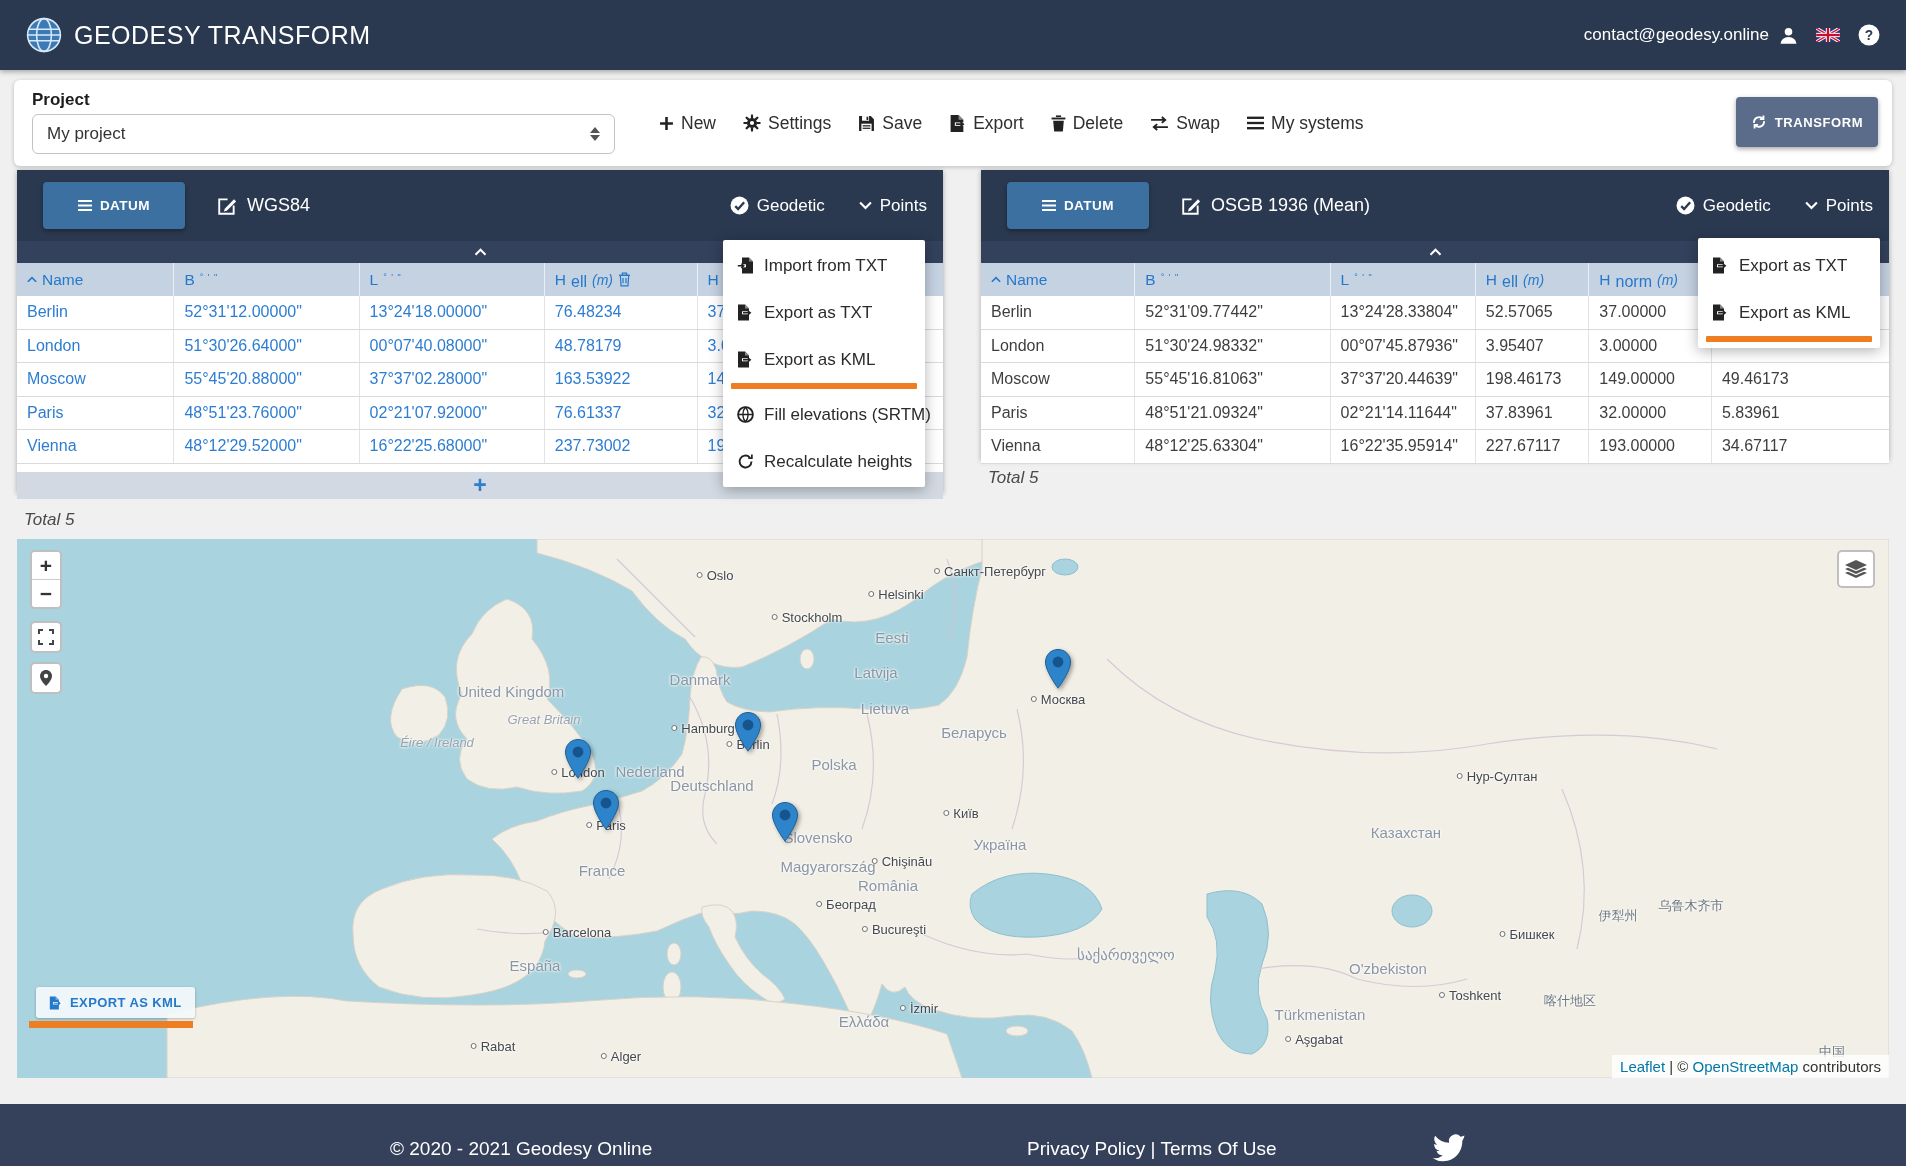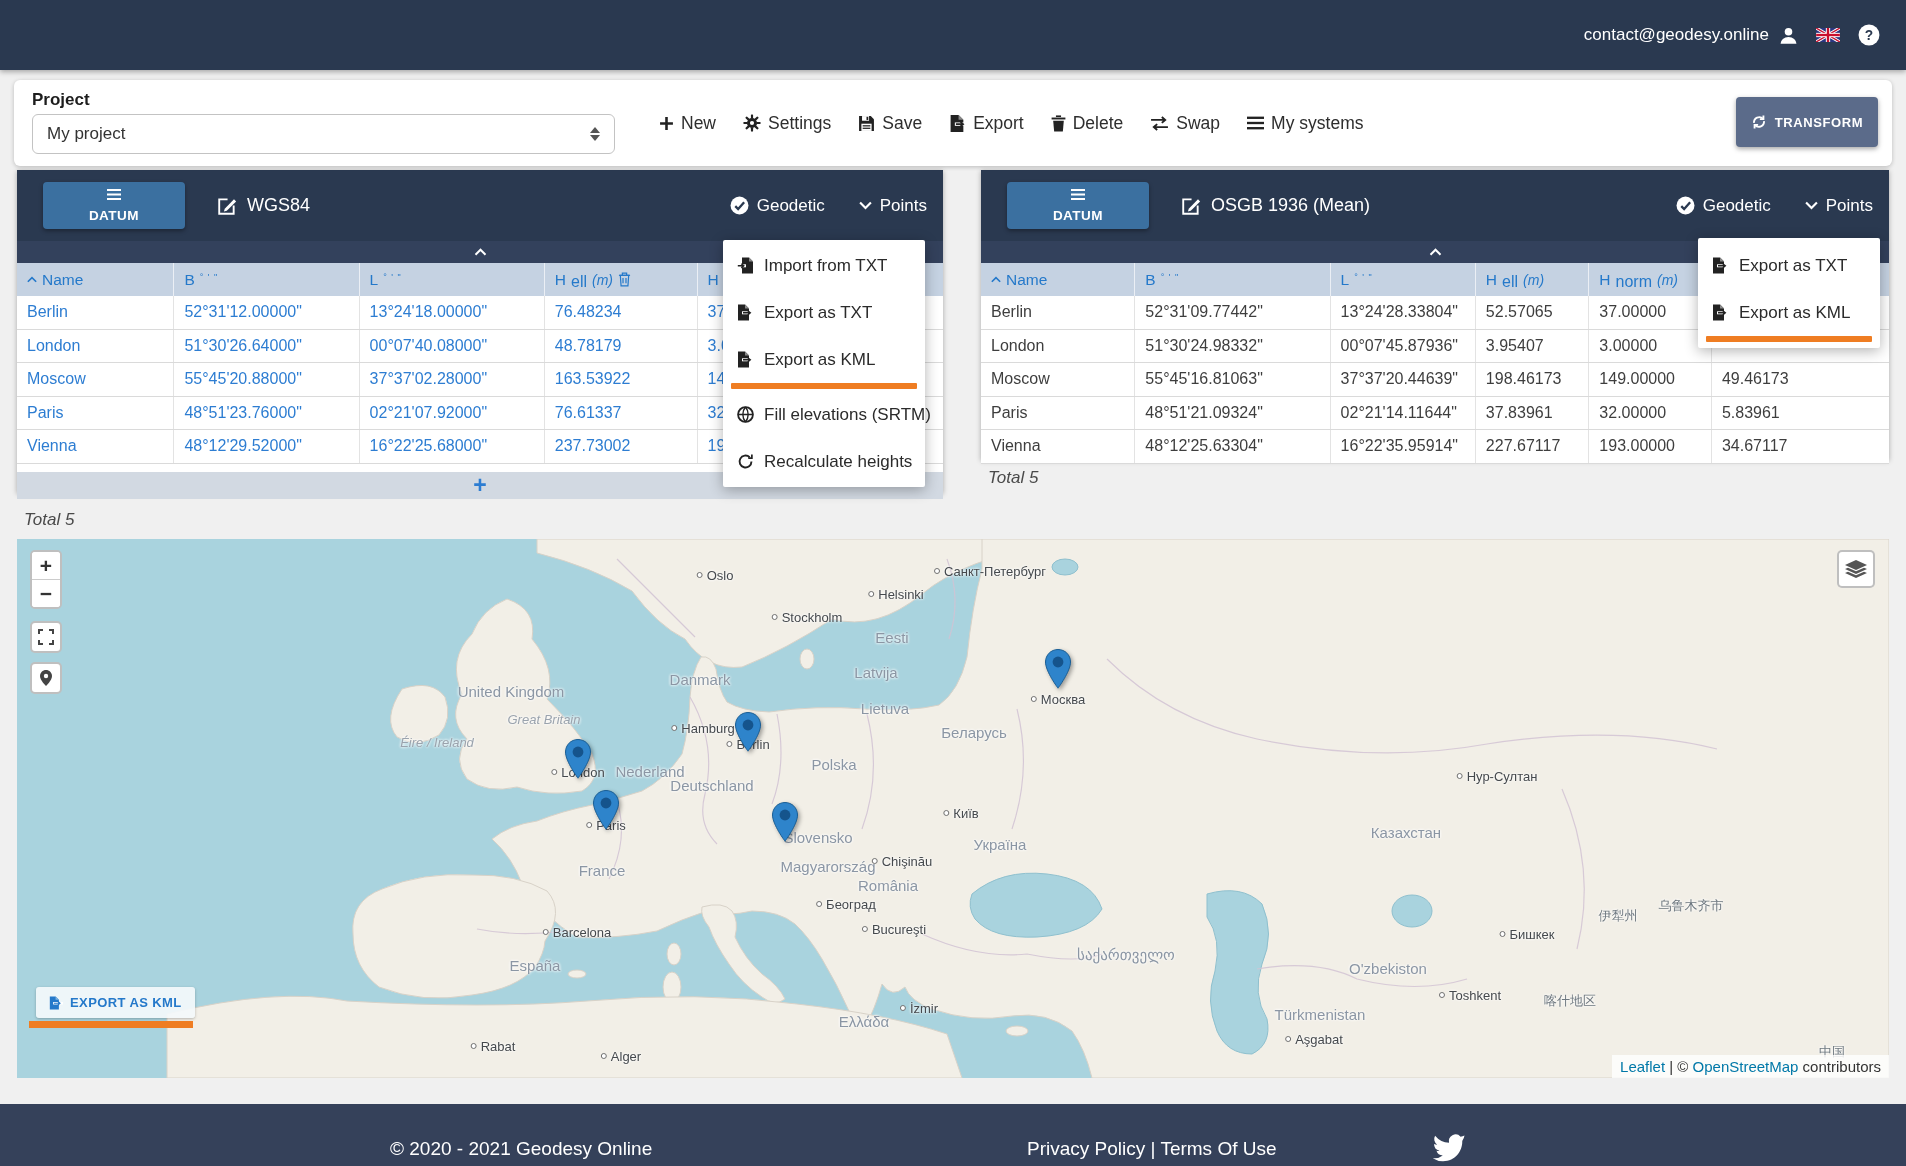--- a/index.html
+++ b/index.html
@@ -31,21 +31,21 @@
                  border-radius:4px;display:flex;align-items:center;justify-content:center;gap:8px;
                  font-size:13px;font-weight:bold;letter-spacing:.6px;cursor:pointer;
                  box-shadow:0 2px 5px rgba(0,0,0,.35);}
   
   .panel{position:absolute;top:170px;background:#fff;box-shadow:0 1px 5px rgba(0,0,0,.3);}
   .panel.left{left:17px;width:926px;height:323px;}
   .panel.right{left:981px;width:908px;height:290px;}
   .panel-head{height:71px;background:#2a3950;position:relative;display:flex;align-items:center;}
   .datum-btn{position:absolute;left:26px;top:12px;width:142px;height:47px;background:#3b70a0;border-radius:4px;
              color:#fff;font-size:13.5px;font-weight:bold;letter-spacing:.5px;display:flex;align-items:center;
-             justify-content:center;gap:8px;cursor:pointer;box-shadow:0 2px 4px rgba(0,0,0,.35);flex-direction:column;}
+             justify-content:center;gap:8px;cursor:pointer;box-shadow:0 2px 4px rgba(0,0,0,.35);}
   .datum-name{position:absolute;left:200px;display:flex;align-items:center;gap:10px;color:#fff;font-size:18px;}
   .head-right{position:absolute;right:16px;height:71px;display:flex;align-items:center;gap:34px;color:#fff;font-size:17px;}
   .head-item{display:flex;align-items:center;gap:8px;cursor:pointer;}
   .collapse-strip{height:22px;background:#33415c;display:flex;align-items:center;justify-content:center;cursor:pointer;}
   
   .grid-row{display:grid;align-items:stretch;}
   .panel.left  .grid-row{grid-template-columns:17% 20% 20% 16.5% 26.5%;}
   .panel.right .grid-row{grid-template-columns:17% 21.5% 16% 12.5% 13.5% 19.5%;}
   .thead{background:#c5d2e2;height:33px;}
   .thead .cell{display:flex;align-items:center;gap:5px;padding-left:10px;font-size:15.5px;color:#2579ca;
@@ -110,20 +110,33 @@
   .footer .links{position:absolute;left:1027px;top:34px;font-size:19px;cursor:pointer;}
   .footer .tw{position:absolute;left:1430px;top:24px;width:36px;height:36px;cursor:pointer;}
   .ic{flex:none;}
 </style>
 </head>
 <body>
 
 <div class="app">
 
   <header class="navbar">
+    <div class="brand">
+      <span>
+        <svg class="ic" width="36" height="36" viewBox="0 0 34 34">
+          <circle cx="17" cy="17" r="15.5" fill="#3d79b5"></circle>
+          <g stroke="#d8e9f8" stroke-width="1.5" fill="none">
+            <circle cx="17" cy="17" r="15.5"></circle>
+            <ellipse cx="17" cy="17" rx="7" ry="15.5"></ellipse>
+            <path d="M2 11.5h30M2 22.5h30M1.5 17h31"></path>
+          </g>
+        </svg>
+      </span>
+      <span class="brand-title">GEODESY TRANSFORM</span>
+    </div>
     <div class="nav-right">
       <div class="nav-user">
         <span>contact@geodesy.online</span>
         <span>
           <svg class="ic" width="19" height="19" viewBox="0 0 16 16" fill="#fff">
             <circle cx="8" cy="4.8" r="3.2"></circle>
               <path d="M1.3 15a6.7 5.8 0 0 1 13.4 0z"></path>
           </svg>
         </span>
       </div>

